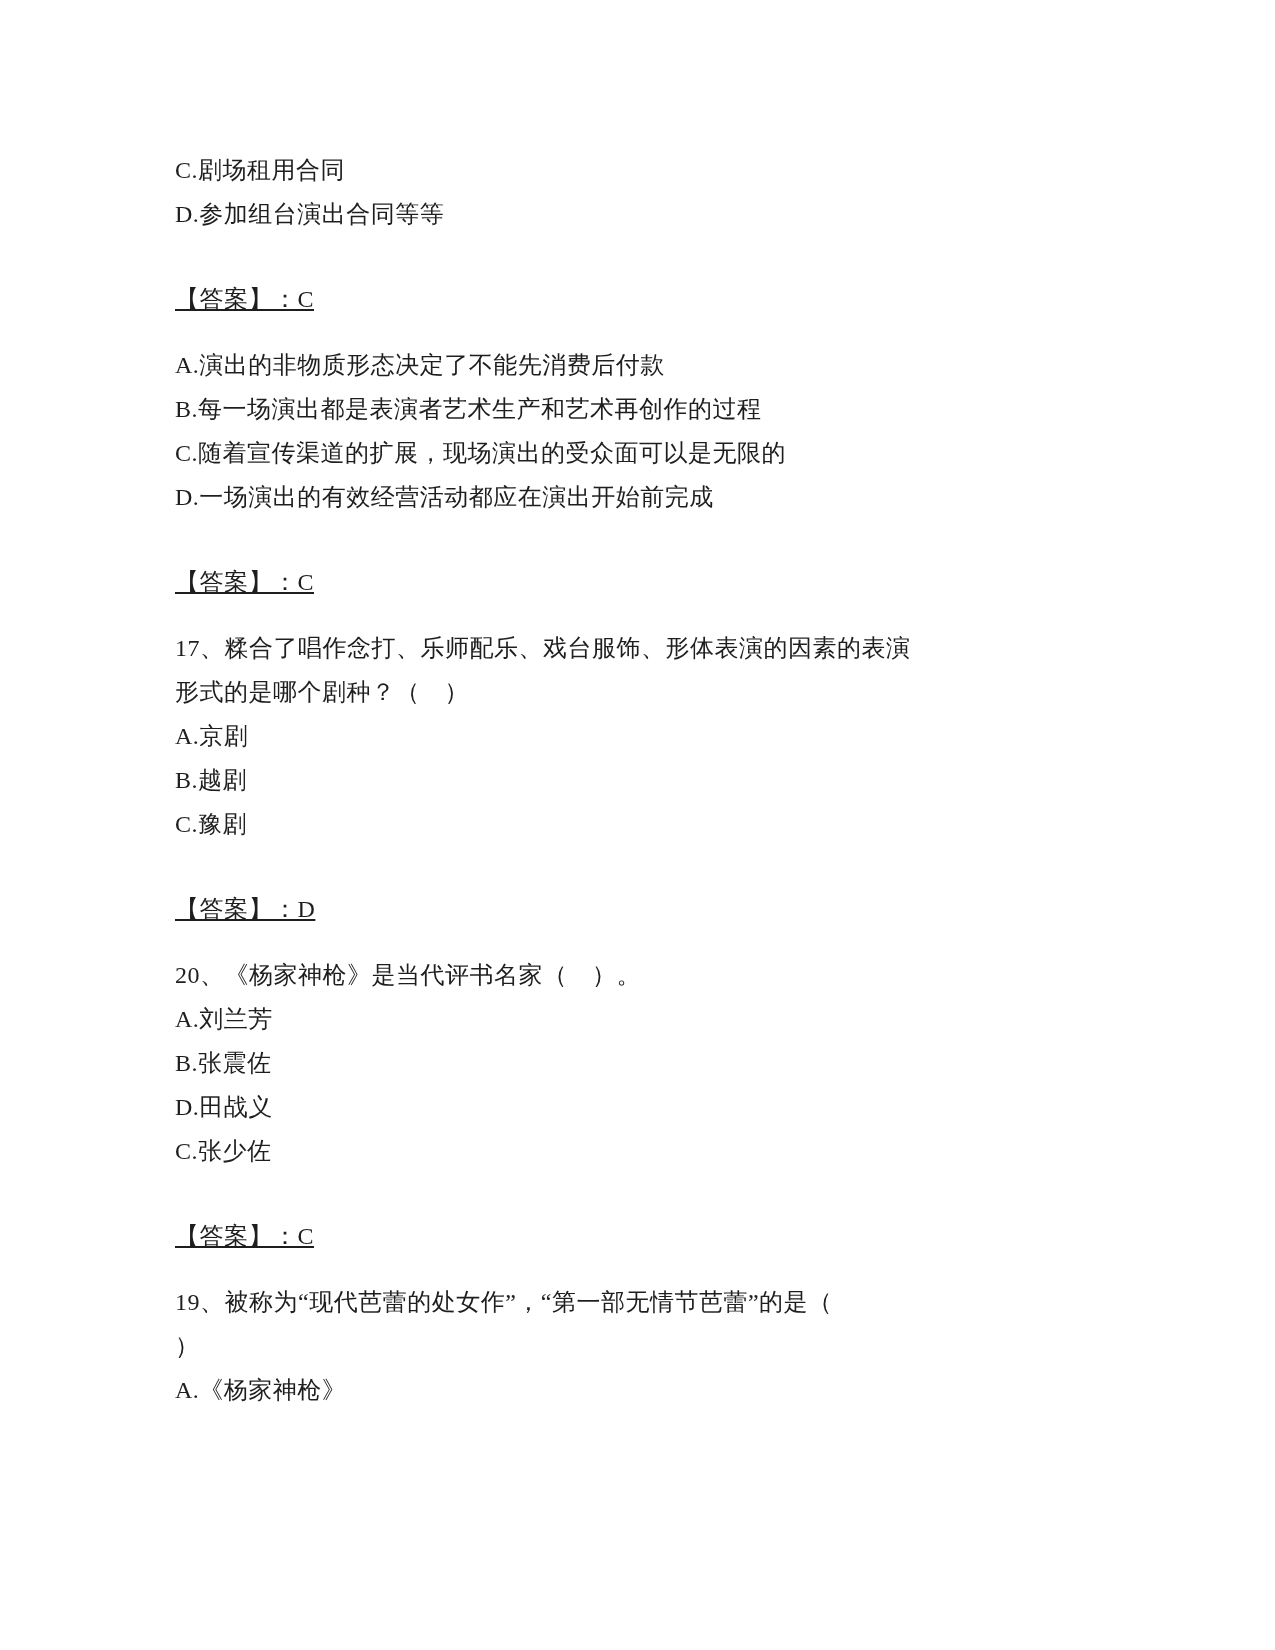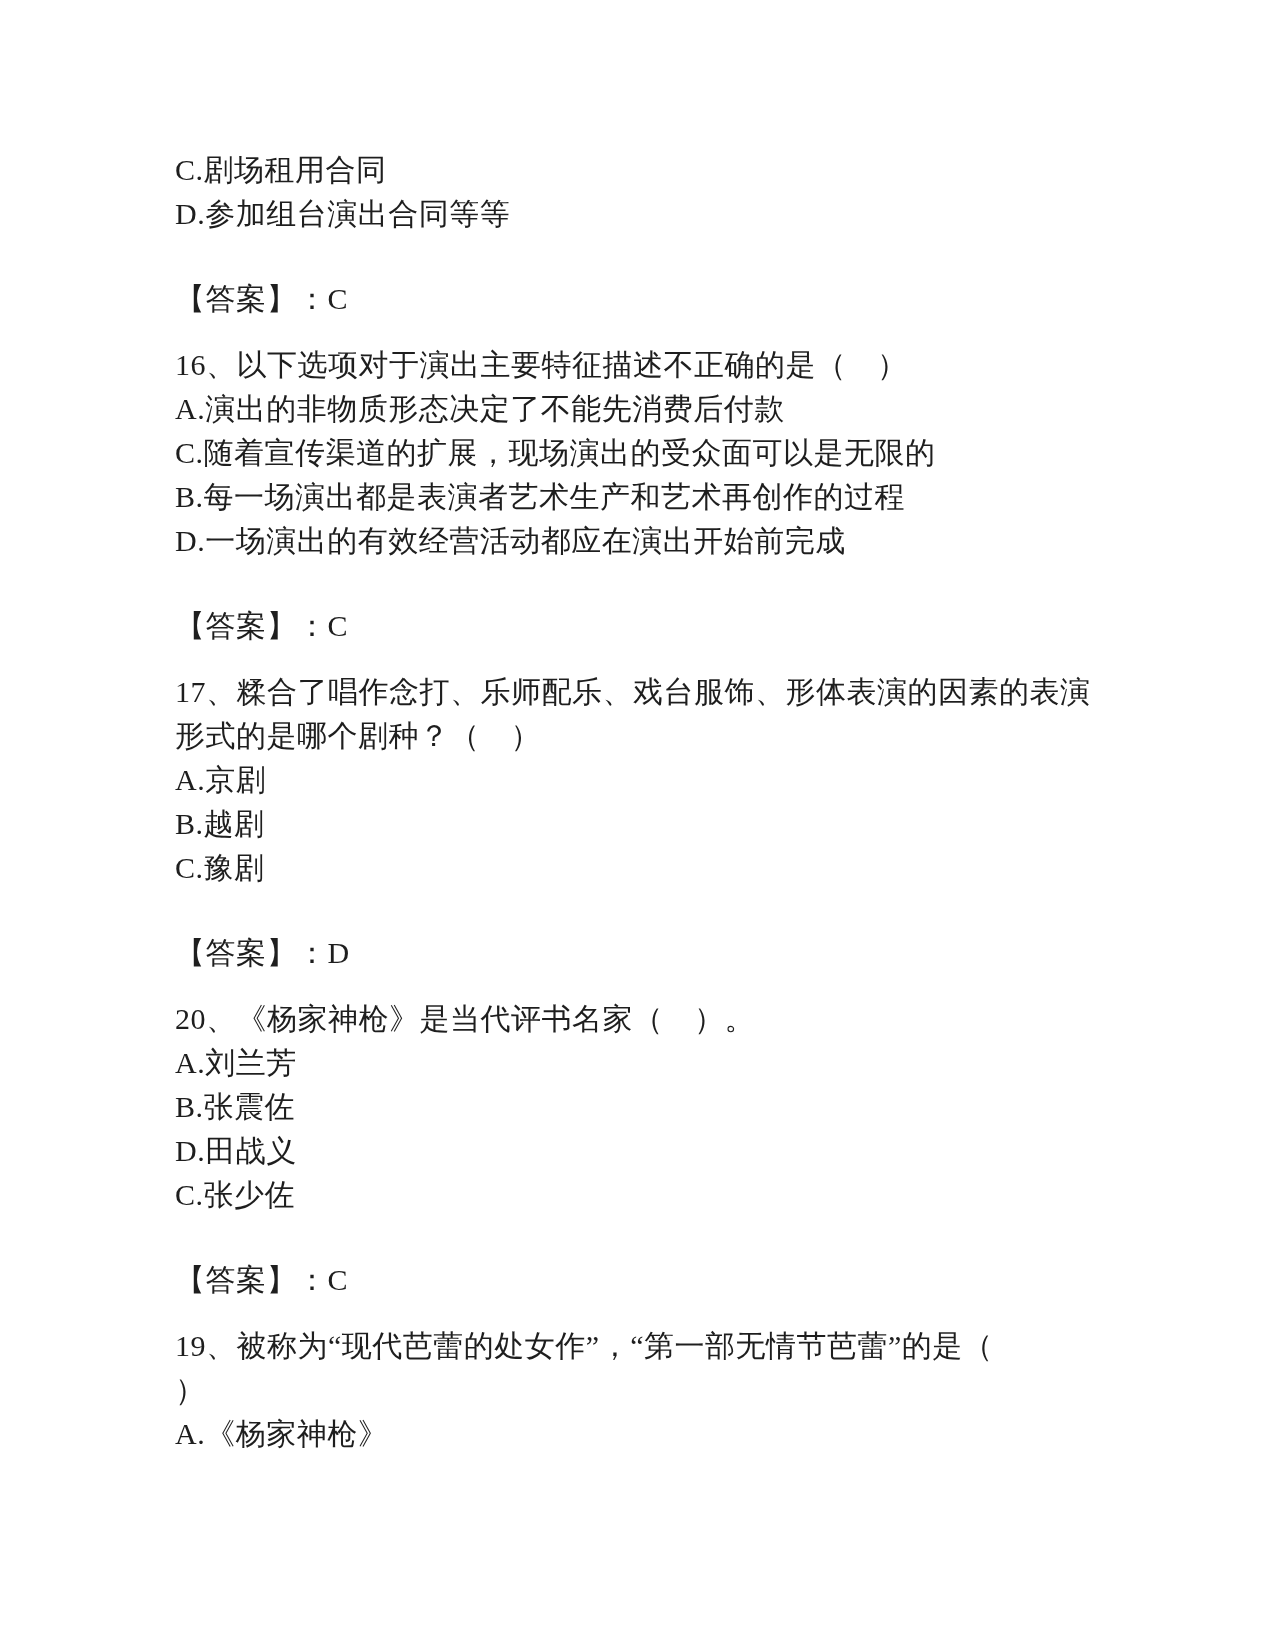--- a/index.html
+++ b/index.html
@@ -10,55 +10,55 @@
     overflow: hidden;
     position: relative;
   }
   .page {
     width: 1267px;
     height: 1650px;
     background: #ffffff;
     color: #1e1e1e;
     padding: 148px 120px 0 175px;
     font-family: "Liberation Serif", "DejaVu Serif", serif;
-    font-size: 30px;
+    font-size: 24px;
     line-height: 44px;
   }
   .block { max-width: 920px; }
   .line {
     white-space: pre-wrap;
     letter-spacing: 0.5px;
   }
   .answer-block {
     margin-top: 41px;
     margin-bottom: 22px;
+    text-decoration: underline;
   }
   .answer-block .line {
     font-weight: 400;
   }
 </style>
 </head>
 <body>
 
 <div class="page">
 
   <div class="block">
     <div class="line">C.剧场租用合同</div>
     <div class="line">D.参加组台演出合同等等</div>
   </div>
 
   <div class="block answer-block">
     <div class="line">【答案】：C</div>
   </div>
 
   <div class="block">
-    <div class="line">16、以下选项对于演出主要特征描述不正确的是（　）</div>
     <div class="line">A.演出的非物质形态决定了不能先消费后付款</div>
+    <div class="line">B.每一场演出都是表演者艺术生产和艺术再创作的过程</div>
     <div class="line">C.随着宣传渠道的扩展，现场演出的受众面可以是无限的</div>
-    <div class="line">B.每一场演出都是表演者艺术生产和艺术再创作的过程</div>
     <div class="line">D.一场演出的有效经营活动都应在演出开始前完成</div>
   </div>
 
   <div class="block answer-block">
     <div class="line">【答案】：C</div>
   </div>
 
   <div class="block">
     <div class="line">17、糅合了唱作念打、乐师配乐、戏台服饰、形体表演的因素的表演</div>
     <div class="line">形式的是哪个剧种？（　）</div>

